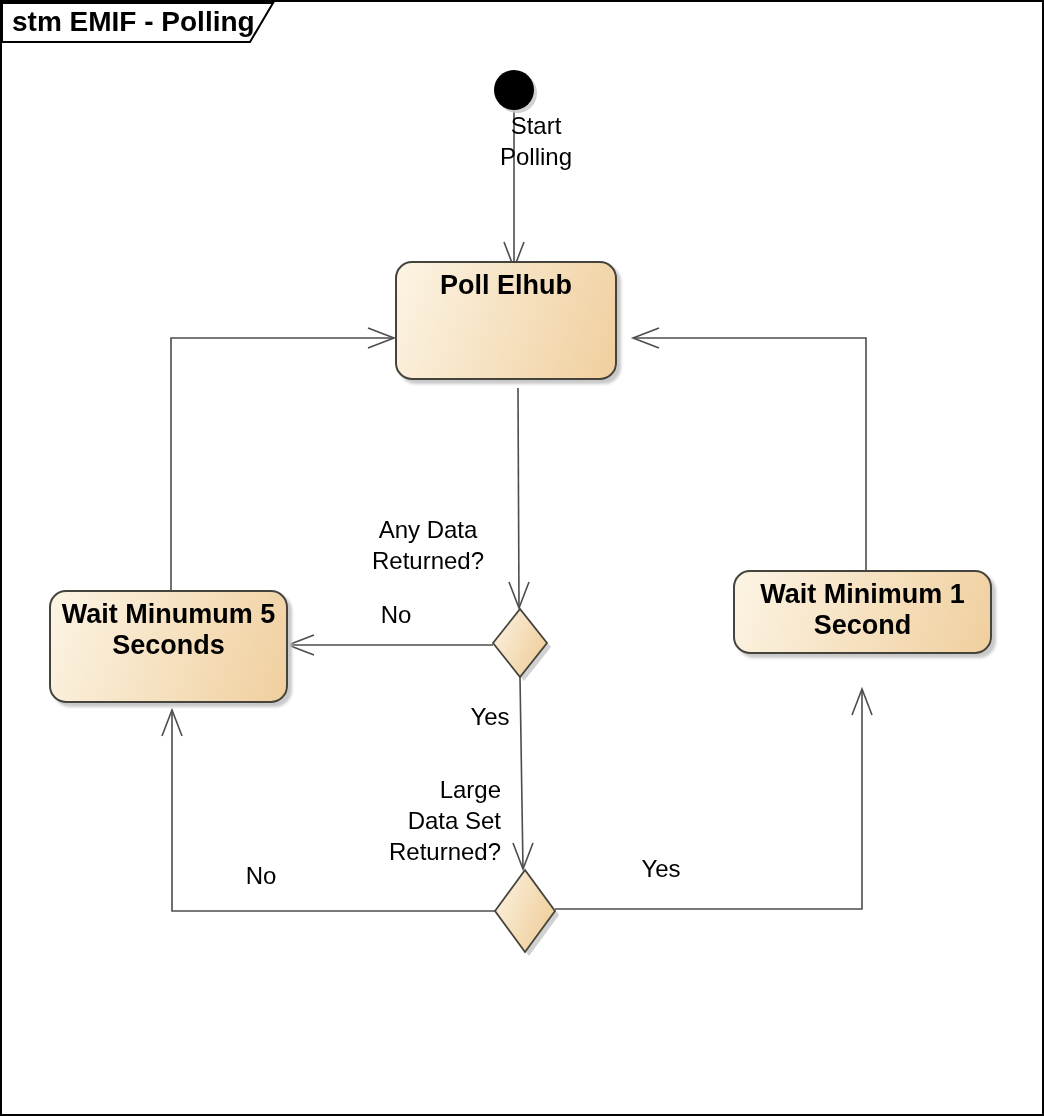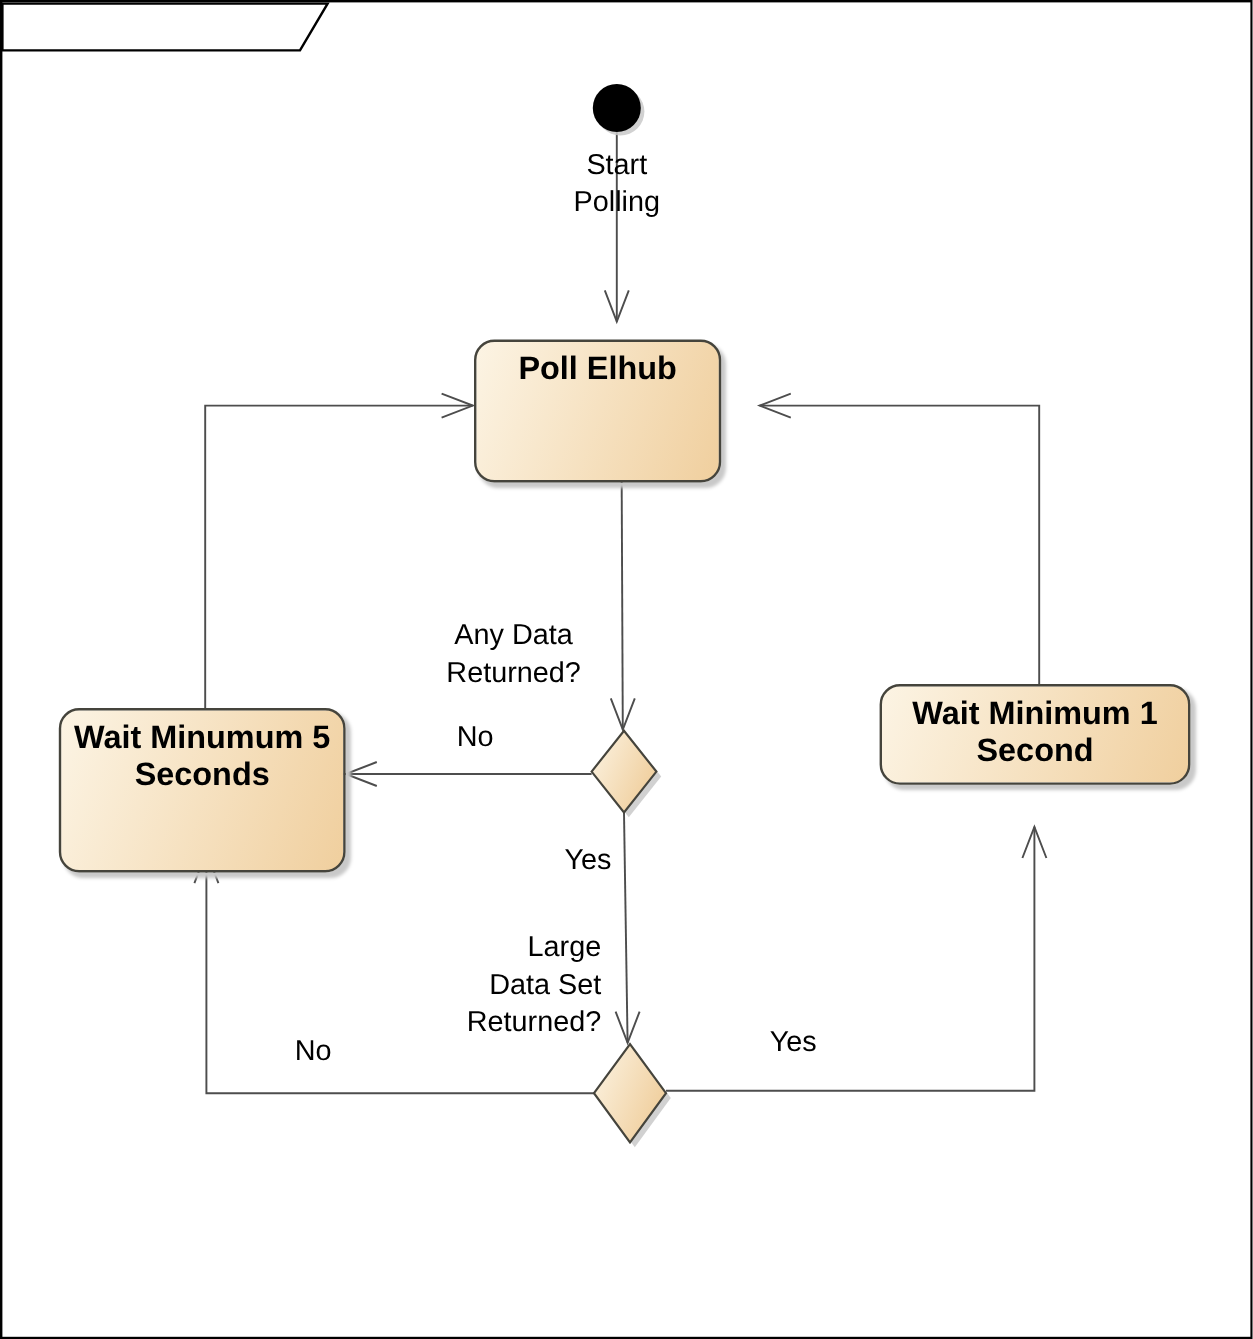--- a/index.html
+++ b/index.html
@@ -44,32 +44,32 @@
     border-radius:17px;
     background:linear-gradient(110deg,var(--node-fill-light) 0%,var(--node-fill-dark) 100%);
     box-shadow:4px 4px 3px var(--shadow);
     text-align:center;
     font-weight:bold;
     font-size:27px;
     line-height:31px;
     padding-top:7px;
     white-space:pre-line;
   }
-  .state-poll{left:395px;top:283px;width:206px;height:119px;}
-  .state-wait5{left:49px;top:590px;width:239px;height:137px;}
+  .state-poll{left:395px;top:261px;width:222px;height:119px;}
+  .state-wait5{left:49px;top:590px;width:239px;height:113px;}
   .state-wait1{left:733px;top:570px;width:259px;height:84px;}
 
   .lbl{
     position:absolute;z-index:3;
     font-size:24px;line-height:31px;
     text-align:center;
     white-space:pre-line;
     transform:translateX(-50%);
   }
-  .lbl-start{left:514px;top:110px;margin-top:12px;}
+  .lbl-start{left:536px;top:110px;}
   .lbl-any{left:428px;top:514px;}
   .lbl-no1{left:396px;top:599px;}
   .lbl-yes1{left:490px;top:701px;}
   .lbl-large{left:445px;top:774px;text-align:right;}
   .lbl-yes2{left:661px;top:853px;}
   .lbl-no2{left:261px;top:860px;}
 
   .frame-title{
     position:absolute;z-index:3;
     left:12px;top:6px;
@@ -142,20 +142,21 @@
       <path class="shape-shadow" d="M497,647 L524,613 L551,647 L524,681 Z"></path>
       <path class="diamond" d="M493,643 L520,609 L547,643 L520,677 Z"></path>
     </g>
 
     <g>
       <path class="shape-shadow" d="M499,915 L529,874 L559,915 L529,956 Z"></path>
       <path class="diamond" d="M495,911 L525,870 L555,911 L525,952 Z"></path>
     </g>
   </svg>
 
+  <div class="frame-title">stm EMIF - Polling</div>
 
   <div class="state state-poll">Poll Elhub</div>
 
   <div class="state state-wait5">Wait Minumum 5
 Seconds</div>
 
   <div class="state state-wait1">Wait Minimum 1
 Second</div>
 
   <div class="lbl lbl-start">Start

